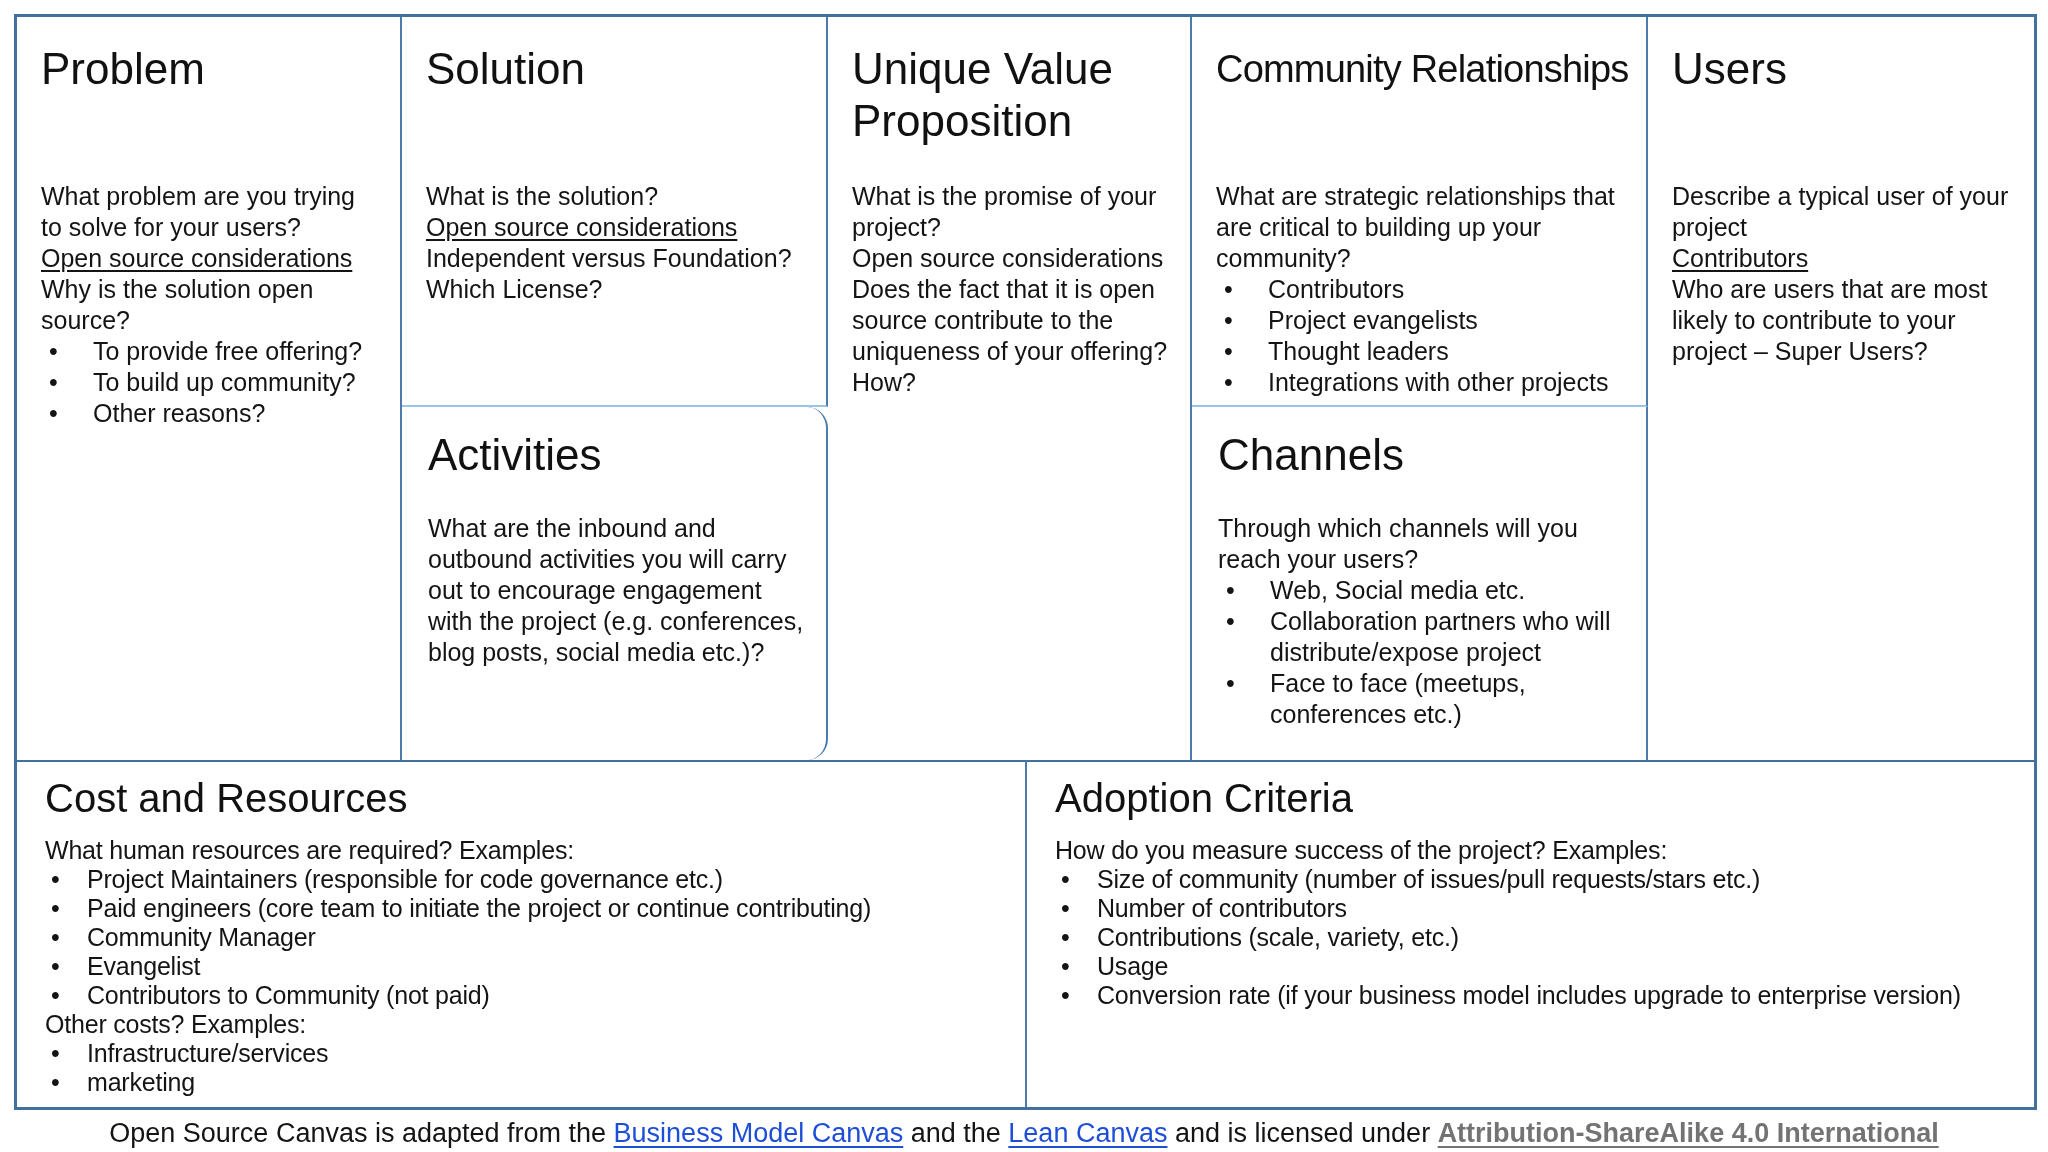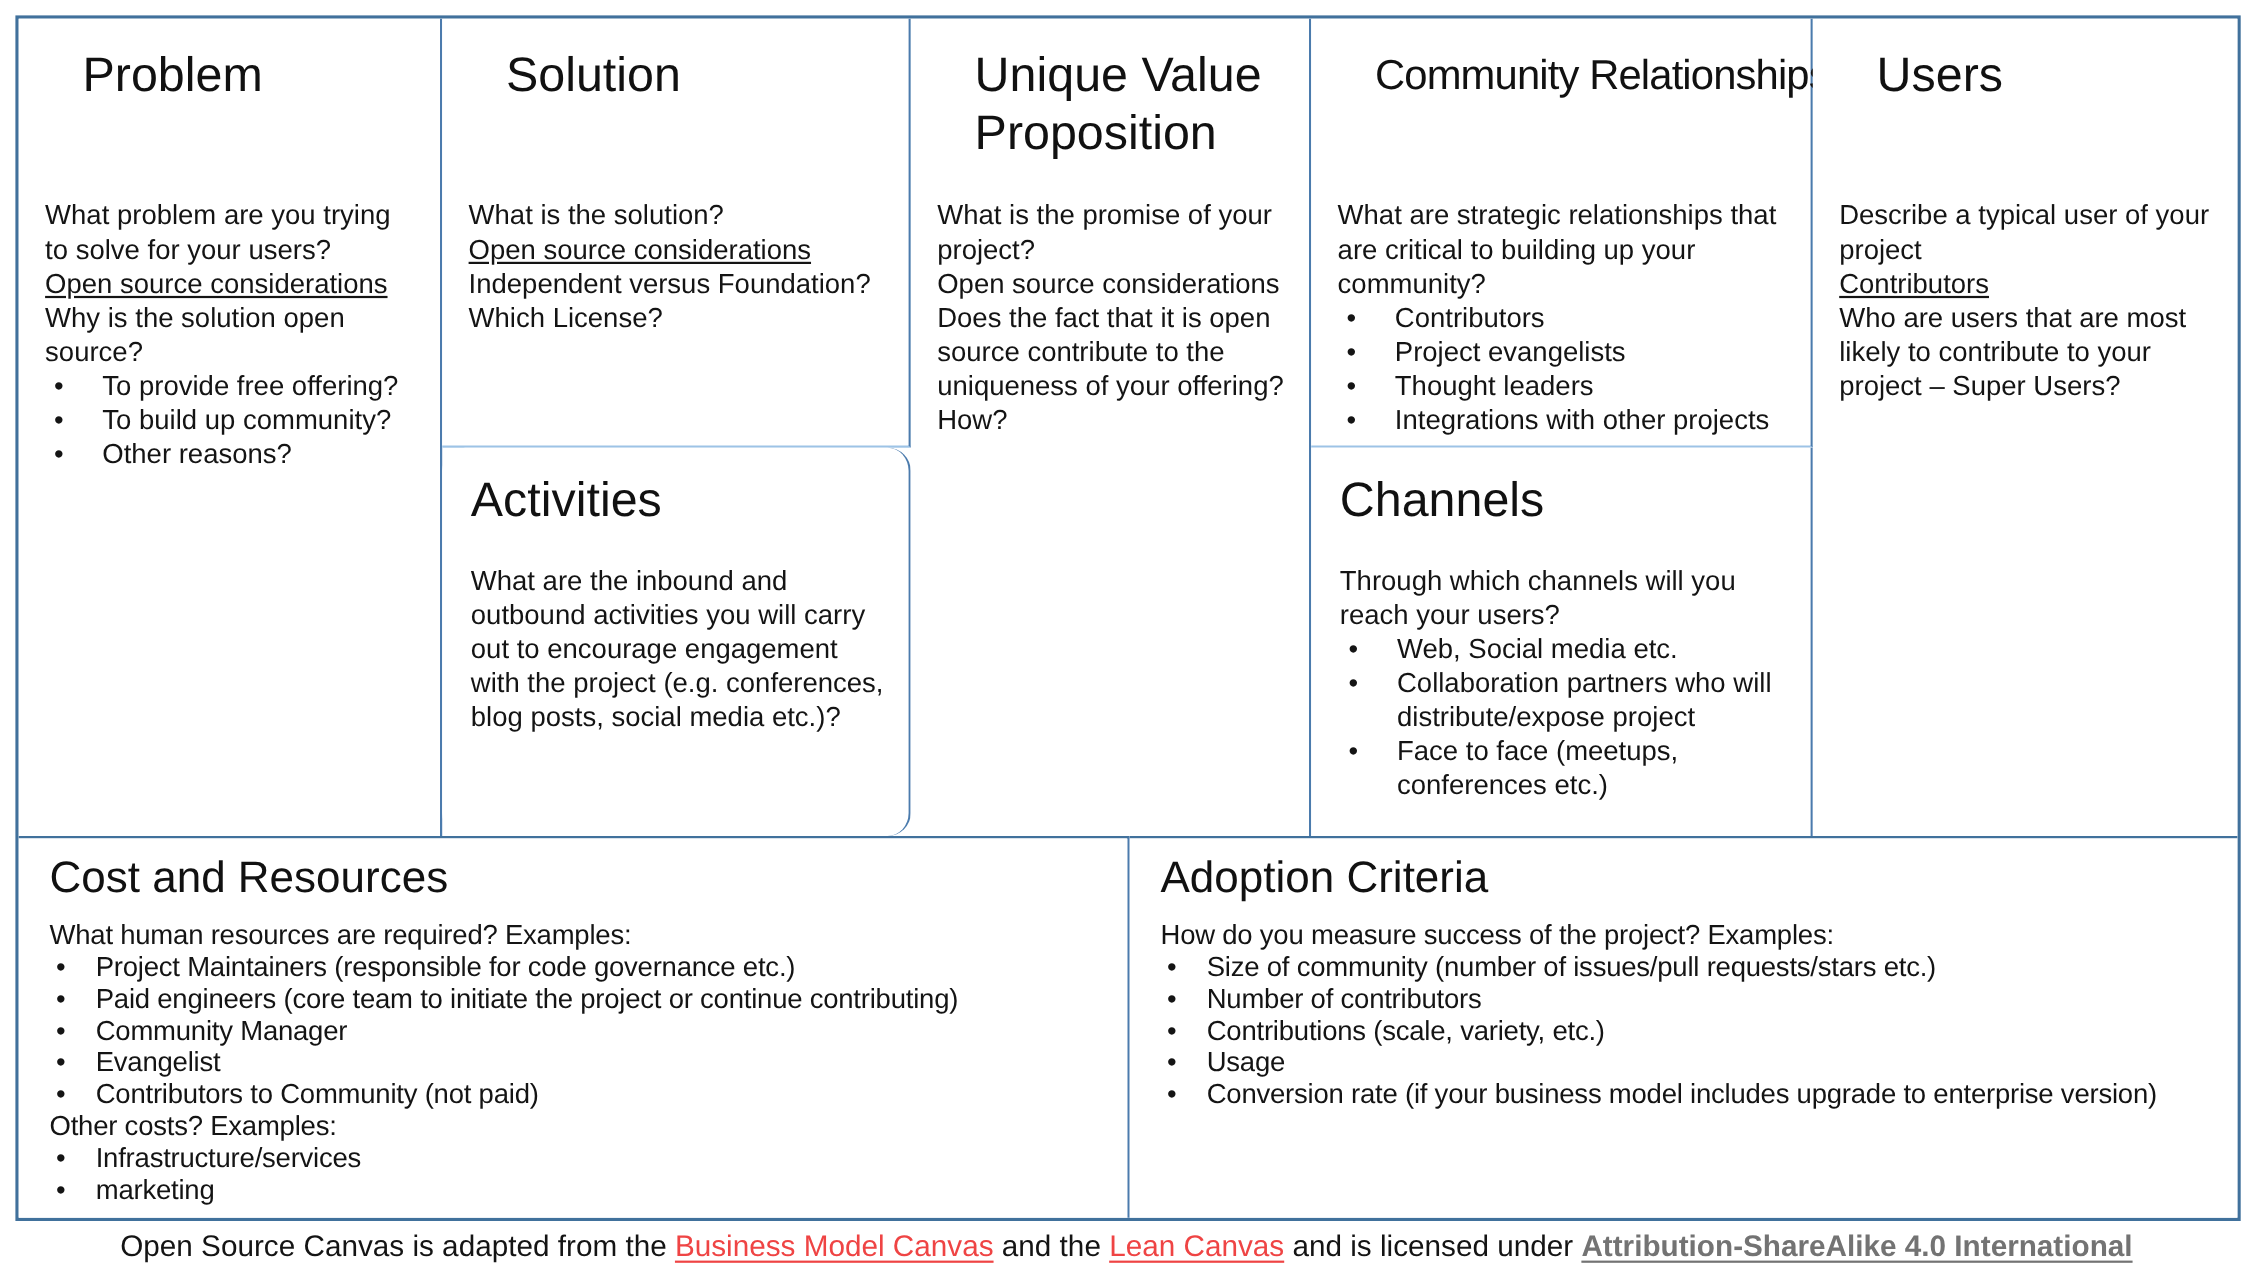--- a/index.html
+++ b/index.html
@@ -14,21 +14,21 @@
     border:3px solid #41719C;background:#ffffff;box-sizing:border-box;
   }
   .cell{position:absolute;box-sizing:border-box;background:#ffffff;}
   .row-top{padding:26px 22px 0 24px;}
   .row-mid{padding:22px 22px 0 26px;}
   .row-bottom{padding:12px 28px 0 28px;}
 
   .cell h2{
     font-size:44px;line-height:52px;font-weight:400;margin:0;color:#111111;
   }
-  .row-top h2{min-height:138px;margin-left:34px;}
+  .row-top h2{min-height:138px;}
   .row-mid h2{min-height:84px;}
   .row-bottom h2{font-size:40px;line-height:48px;min-height:62px;}
   .community h2{font-size:38px;letter-spacing:-0.8px;white-space:nowrap;}
 
   .cell p{margin:0;font-size:25px;line-height:31px;}
   .u{text-decoration:underline;text-underline-offset:3px;}
   .mt{margin-top:31px;}
 
   ul{list-style:none;margin:0;padding:0;font-size:25px;line-height:31px;}
   li{position:relative;padding-left:52px;}
@@ -46,21 +46,21 @@
   .community{left:1175px;top:0;   width:456px; height:390px; border-right:2px solid #4B7BAD; border-bottom:2px solid #9DC3E6;}
   .channels {left:1175px;top:390px;width:456px; height:353px; border-right:2px solid #4B7BAD;}
   .users    {left:1631px;top:0;   width:386px; height:743px;}
   .cost     {left:0;    top:743px;width:1010px;height:347px; border-top:2px solid #41719C; border-right:2px solid #4B7BAD;}
   .adoption {left:1010px;top:743px;width:1007px;height:347px;border-top:2px solid #41719C;}
 
   .footer{
     position:absolute;left:0;top:1116px;width:2048px;text-align:center;
     font-size:27px;line-height:34px;color:#141414;
   }
-  .footer a{color:#ef4444;text-decoration:underline;text-underline-offset:4px;cursor:pointer;}
+  .footer a{color:#1d4ed8;text-decoration:underline;text-underline-offset:4px;cursor:pointer;}
   .footer a.strong{font-weight:700;color:#737373;}
 </style>
 </head>
 <body>
 
 <div class="canvas">
 
   <div class="cell row-top problem">
     <h2>Problem</h2>
     <p>What problem are you trying to solve for your users?</p>

